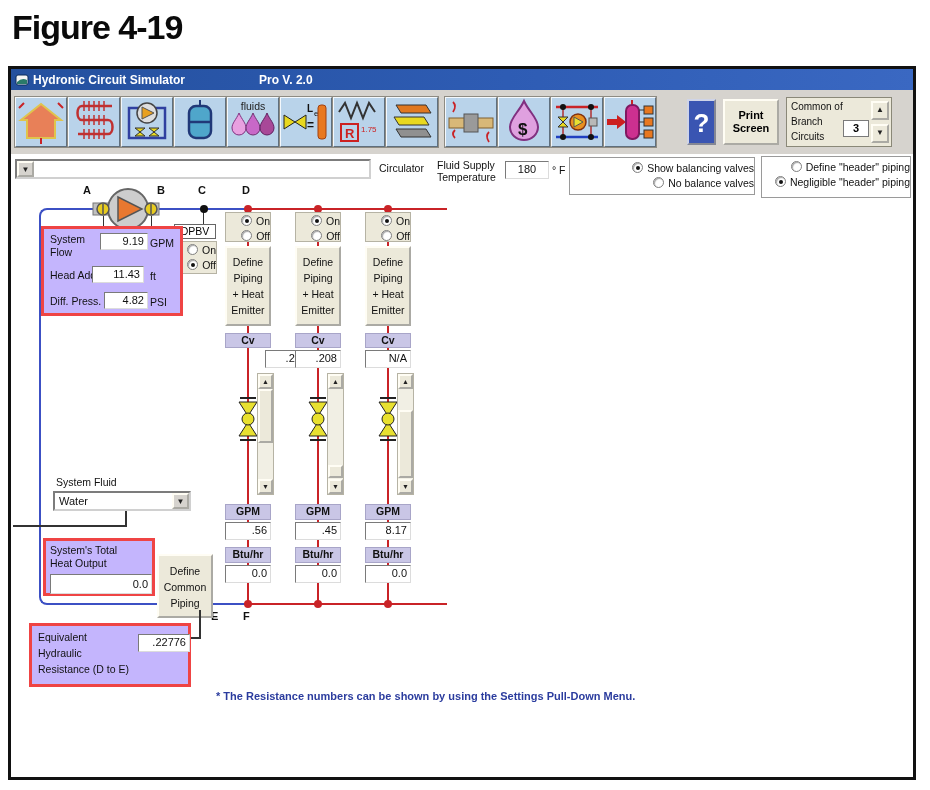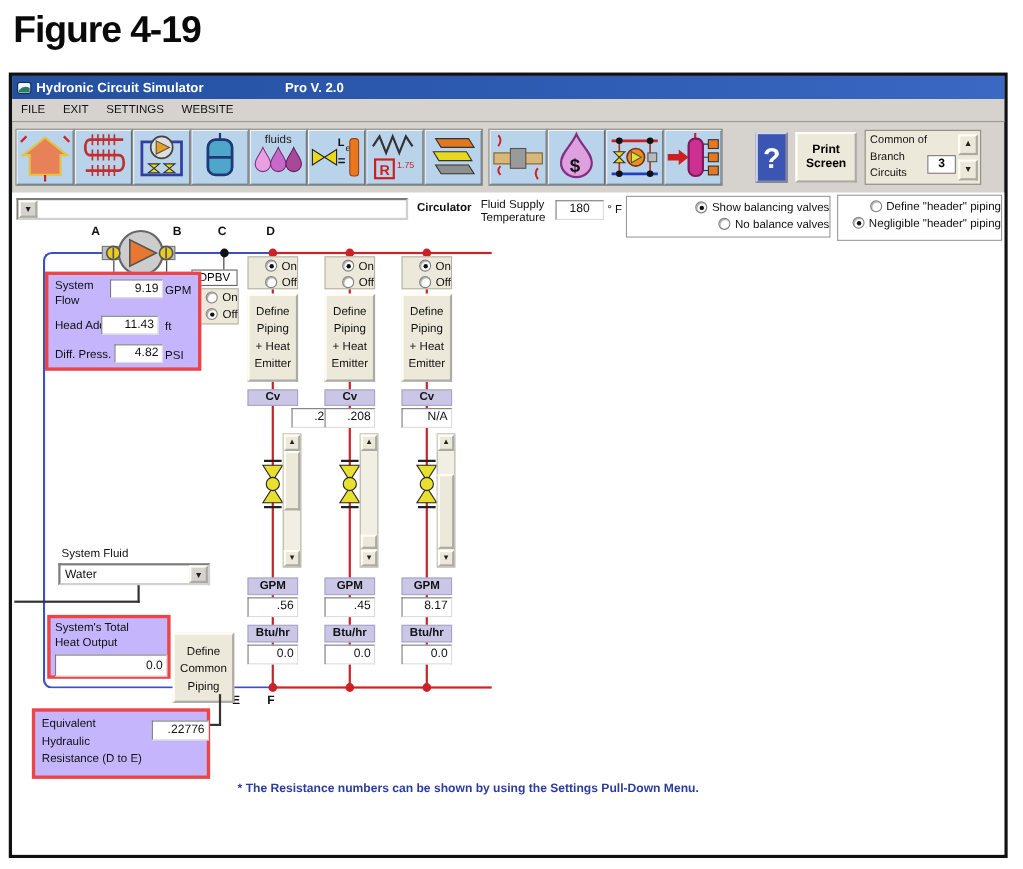--- a/index.html
+++ b/index.html
@@ -63,26 +63,20 @@
 
   <div class="titlebar">
     <svg width="14" height="12">
         <rect x="1" y="1" width="12" height="10" rx="2" fill="#f4f4f4" stroke="#0a2a5a"></rect>
         <path d="M2 8 Q7 3 12 6 L12 10 L2 10 Z" fill="#2a7a6a"></path>
       </svg>
     <span class="t-main">Hydronic Circuit Simulator</span>
     <span class="t-ver">Pro V. 2.0</span>
   </div>
 
-  <div class="menubar">
-    <span>FILE</span>
-    <span>EXIT</span>
-    <span>SETTINGS</span>
-    <span>WEBSITE</span>
-  </div>
 
   <div class="toolbar">
     <div class="tbtn">
       <svg width="52" height="48">
           <path d="M6 22 L26 6 L46 22 L40 22 L40 40 L12 40 L12 22 Z" fill="#e88058" stroke="#e0c44c" stroke-width="2"></path>
           <path d="M4 10 L9 5 M43 5 L48 10 M26 40 L26 46" stroke="#c92327" stroke-width="2" fill="none"></path>
         </svg>
     </div>
     <div class="tbtn">
       <svg width="52" height="48">
@@ -194,21 +188,21 @@
         <div>▼</div>
       </div>
     </div>
   </div>
 
   <div id="canvas">
 
     <div class="combo" style="left:4px; top:5px; width:356px; height:20px;">
       <span class="cbtn">▼</span>
     </div>
-    <span class="lbl" style="left:368px; top:8px;font-weight:bold;">Circulator</span>
+    <span class="lbl" style="left:368px; top:8px;">Circulator</span>
     <span class="lbl" style="left:426px; top:5px;">Fluid Supply</span>
     <span class="lbl" style="left:426px; top:17px;">Temperature</span>
     <div class="whitebox" style="left:494px; top:7px; width:44px; height:18px; text-align:center; padding-right:0;">180</div>
     <span class="lbl" style="left:541px; top:10px;">° F</span>
 
     <div class="grpbox" style="left:558px; top:3px; width:186px; height:38px;">
       <div class="radio-row">
         <span class="radio sel"></span>
         <span class="rlbl">Show balancing valves</span>
       </div>

